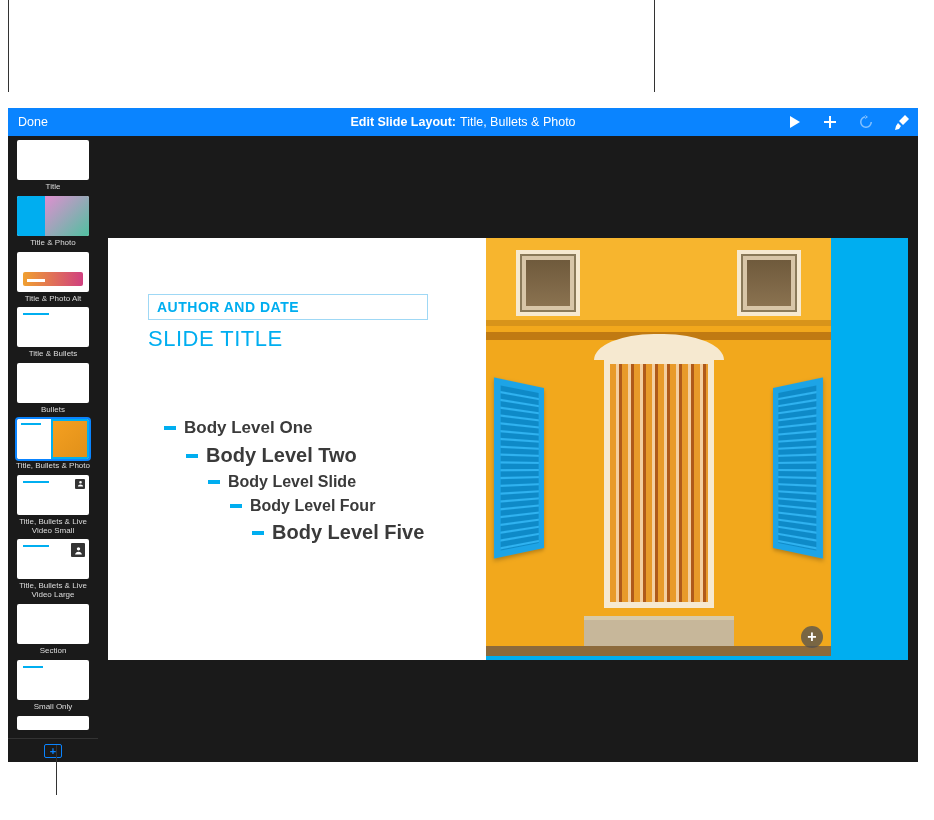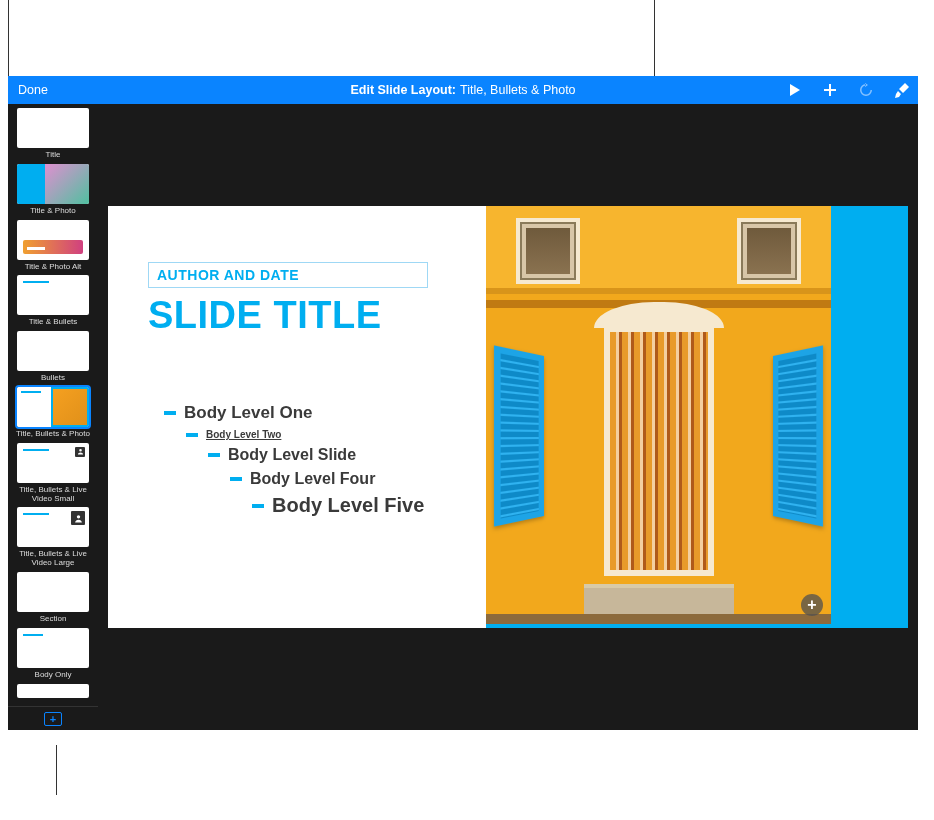--- a/index.html
+++ b/index.html
@@ -13,21 +13,21 @@
 .callout-line {
   position: absolute;
   background: #333;
 }
 .callout-top-left { left: 8px; top: 0; width: 1px; height: 92px; }
 .callout-top-right { left: 654px; top: 0; width: 1px; height: 92px; }
 .callout-bottom { left: 56px; top: 745px; width: 1px; height: 50px; }
 
 .app {
   position: absolute;
-  left: 8px; top: 76px;
+  left: 8px; top: 108px;
   width: 910px; height: 654px;
   background: #0369a1;
   overflow: hidden;
 }
 .toolbar {
   height: 28px;
   background: #0a84ff;
   display: flex;
   align-items: center;
   position: relative;
@@ -159,30 +159,30 @@
   width: 280px;
   color: #00aef0;
   font-weight: 800;
   font-size: 14px;
   letter-spacing: 0.5px;
   margin-bottom: 6px;
   font-family: "Arial Black","Helvetica Neue",sans-serif;
 }
 .slide-title {
   color:#00aef0;
-  font-size: 38px;
-  font-weight: 700;
+  font-size: 22px;
+  font-weight: 400;
   letter-spacing: 0.5px;
   font-family: "Arial Black","Helvetica Neue",sans-serif;
 }
 .bullets { margin-top: 66px; text-align: right; }
 .bullets .row { display:flex; align-items:center; gap:8px; color:#3a3a3a; font-size:17px; font-weight:600; margin-bottom:6px; }
 .bullets .row .dash { width:12px; height:4px; background:#00aef0; }
 .bullets .l1 { margin-left: 16px; }
-.bullets .l2 { margin-left: 38px; font-size:10px;text-decoration:underline; }
+.bullets .l2 { margin-left: 38px; font-size:20px; }
 .bullets .l3 { margin-left: 60px; font-size:16px; }
 .bullets .l4 { margin-left: 82px; font-size:16px; }
 .bullets .l5 { margin-left: 104px; font-size:20px; }
 
 .slide .photocol {
   position:absolute;
   left: 378px; top:0;
   right:0; bottom:0;
 }
 .photo {
@@ -324,21 +324,21 @@
           <div class="tlabel">Title, Bullets &amp; Live Video Large</div>
         </div>
 
         <div class="thumb">
           <div class="preview pv-section"></div>
           <div class="tlabel">Section</div>
         </div>
 
         <div class="thumb">
           <div class="preview pv-title-only"></div>
-          <div class="tlabel">Body Only</div>
+          <div class="tlabel">Small Only</div>
         </div>
 
         <div class="thumb">
           <div class="preview pv-yellow" style="height:14px"></div>
         </div>
 
       </div>
       <div class="sidebar-add">
         <div class="btn">+</div>
       </div>

